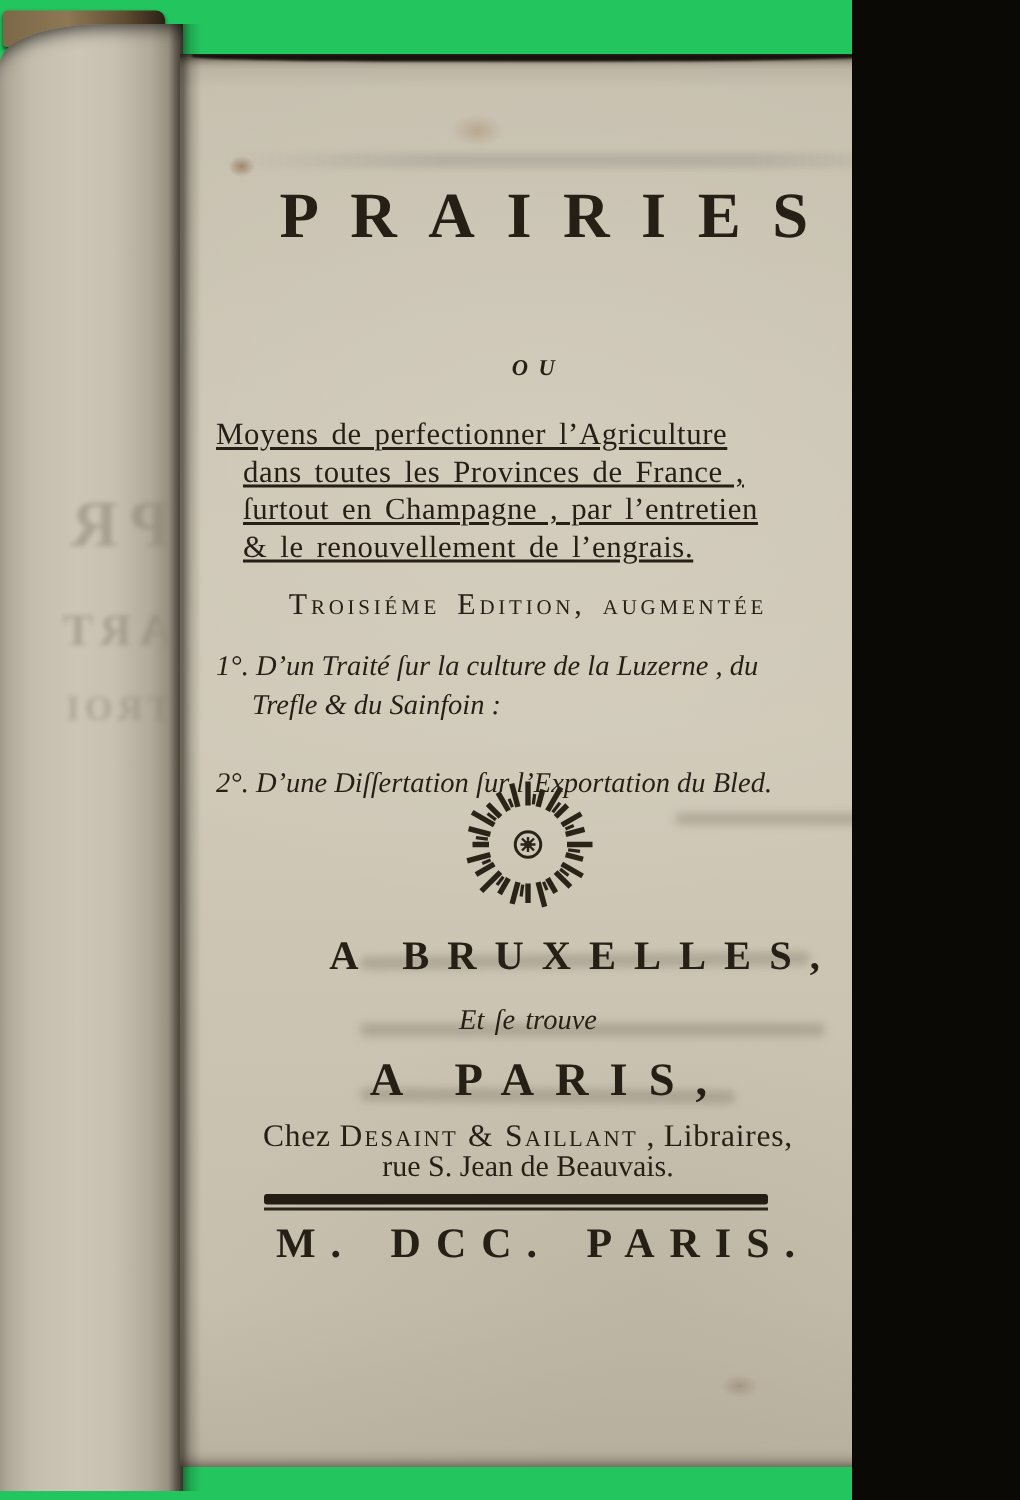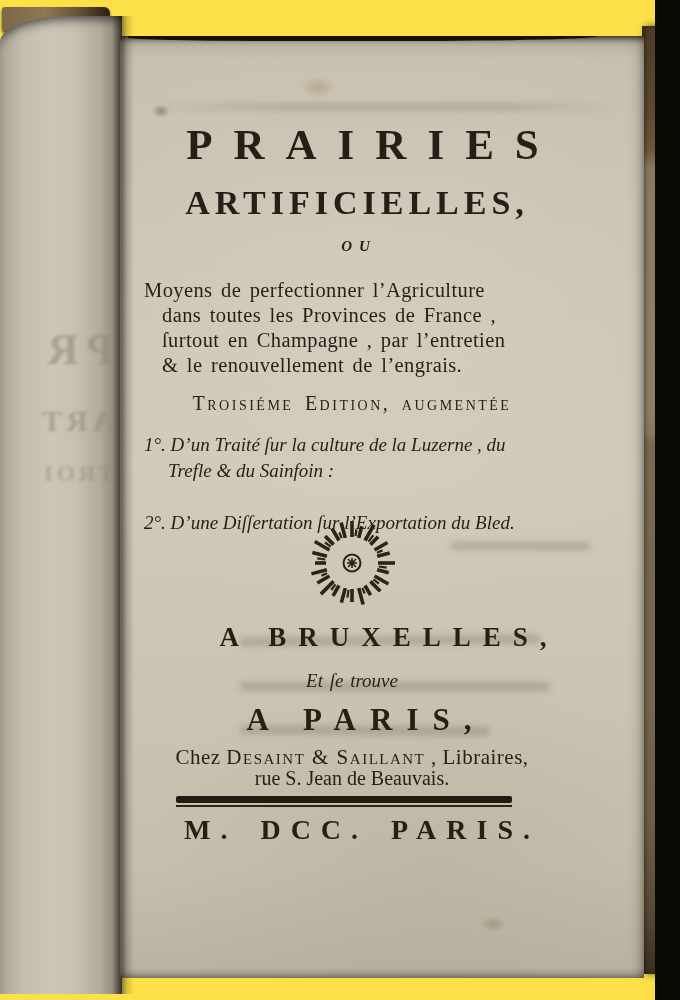--- a/index.html
+++ b/index.html
@@ -2,21 +2,21 @@
 <html><head>
 <meta charset="utf-8">
 <style>
   html,body{margin:0;padding:0;}
   body{
     width:680px;height:1000px;
     background:#0a0906;
     overflow:hidden;
     font-family:"Liberation Serif","DejaVu Serif",serif;
   }
-  .photo{position:relative;width:655px;height:1000px;background:#fde047;overflow:hidden;}
+  .photo{position:relative;width:568px;height:1000px;background:#22c55e;overflow:hidden;}
 
   
   .board-corner-tl{
     position:absolute;left:2px;top:7px;width:108px;height:24px;
     background:linear-gradient(to right,#7c6848 0,#8d7754 40%,#5f4c31 75%,#2a2014 100%);
     border-radius:3px 6px 2px 2px;
     box-shadow:0 2px 3px rgba(0,0,0,.7);
   }
   .binding-right{
     position:absolute;left:642px;top:26px;width:28px;height:948px;
@@ -92,21 +92,21 @@
   
   .content{position:absolute;left:0;top:0;width:464px;height:100%;color:#261f15;}
   .block{position:absolute;left:0;width:100%;text-align:center;white-space:nowrap;}
 
   .main-title{top:84px;font-size:43px;font-weight:bold;letter-spacing:21px;padding-left:21px;}
   .sub-title{top:148px;font-size:34px;font-weight:bold;letter-spacing:5px;padding-left:5px;}
   .ou{top:202px;font-size:15px;font-style:italic;font-weight:bold;letter-spacing:7px;padding-left:7px;}
 
   .subtitle-par{top:242px;text-align:left;padding-left:42px;font-size:20.5px;line-height:25px;white-space:nowrap;}
   .subtitle-par .l1{margin-left:-18px;}
-  .subtitle-par div{letter-spacing:.4px;word-spacing:3px;}
+  .subtitle-par div{letter-spacing:.4px;word-spacing:3px;text-decoration:underline;}
 
   .edition{top:356px;font-size:20px;font-variant:small-caps;font-weight:normal;letter-spacing:2.5px;word-spacing:4px;}
 
   .contents-list{top:396px;text-align:left;padding-left:24px;font-style:italic;font-size:19px;line-height:26px;}
   .content-item{margin-bottom:2px;}
   .content-item .cont{margin-left:24px;}
   .content-item-2{margin-top:26px;}
 
   .ornament-wrap{top:480px;}
   .ornament-wrap svg{display:inline-block;}
@@ -146,21 +146,20 @@
     <div class="stain stain-c"></div>
     <div class="streak"></div>
     <div class="ghost-smudge gs1"></div>
     <div class="ghost-smudge gs2"></div>
     <div class="ghost-smudge gs3"></div>
     <div class="ghost-smudge gs4"></div>
 
     <div class="content">
 
       <div class="block main-title">PRAIRIES</div>
-      <div class="block sub-title">ARTIFICIELLES,</div>
       <div class="block ou">OU</div>
 
       <div class="block subtitle-par">
         <div class="l1">Moyens de perfectionner l’Agriculture</div>
         <div>dans toutes les Provinces de France ,</div>
         <div>ſurtout en Champagne , par l’entretien</div>
         <div>&amp; le renouvellement de l’engrais.</div>
       </div>
 
       <div class="block edition">Troisiéme Edition, augmentée</div>

